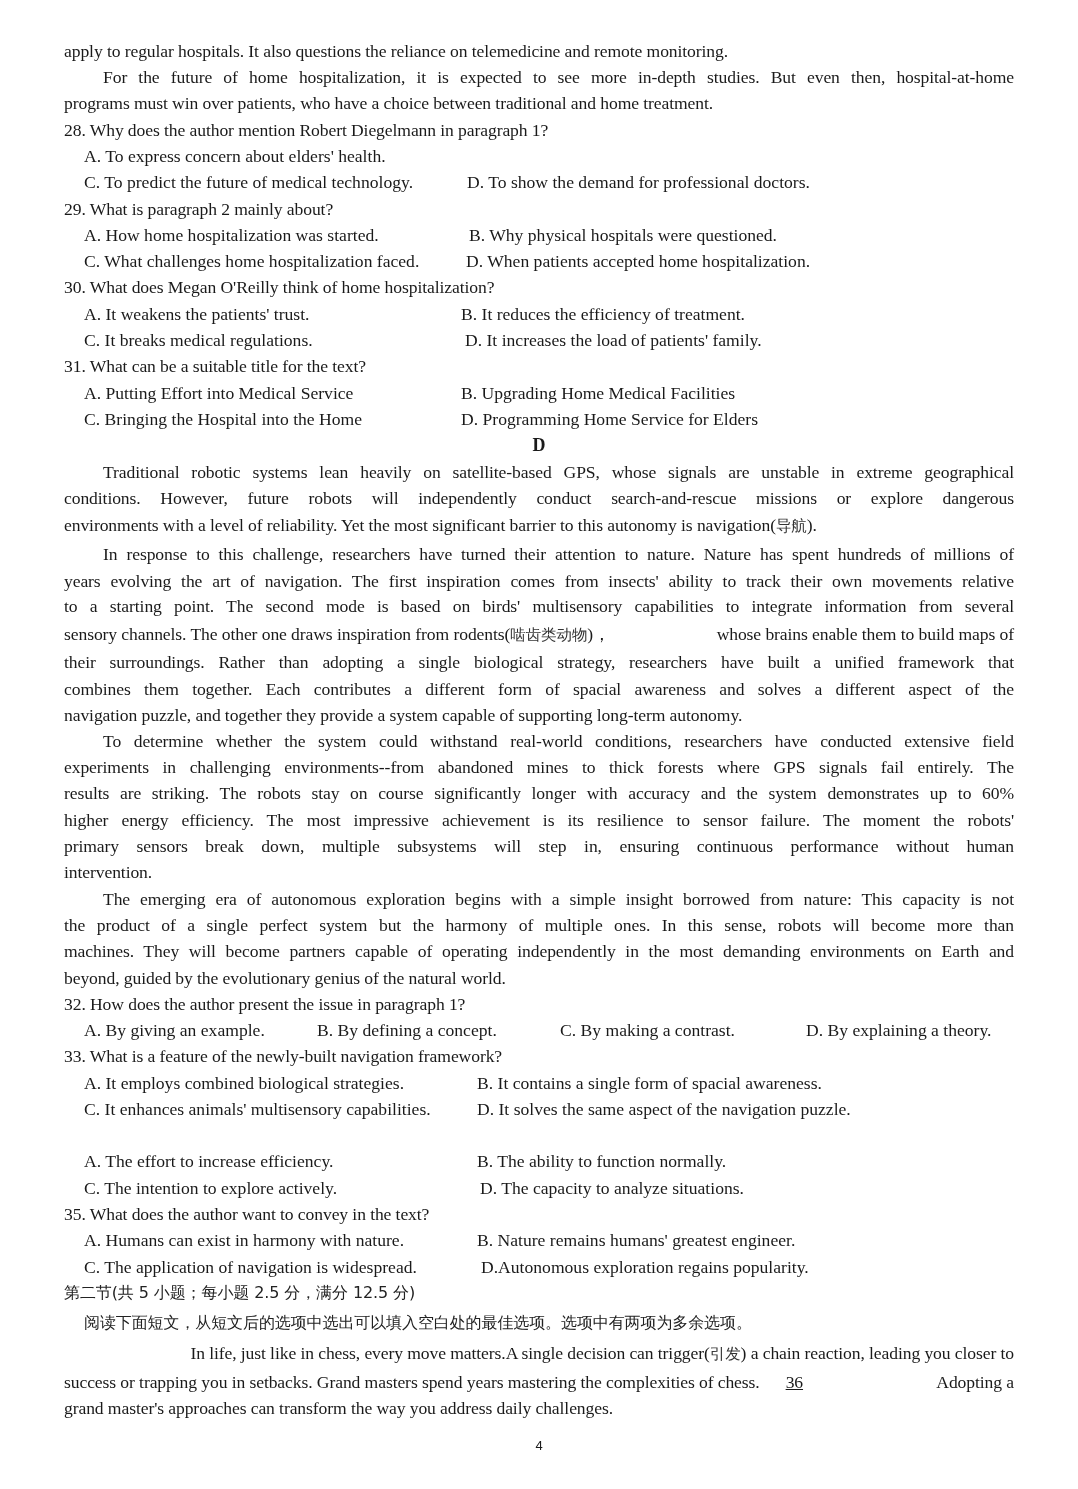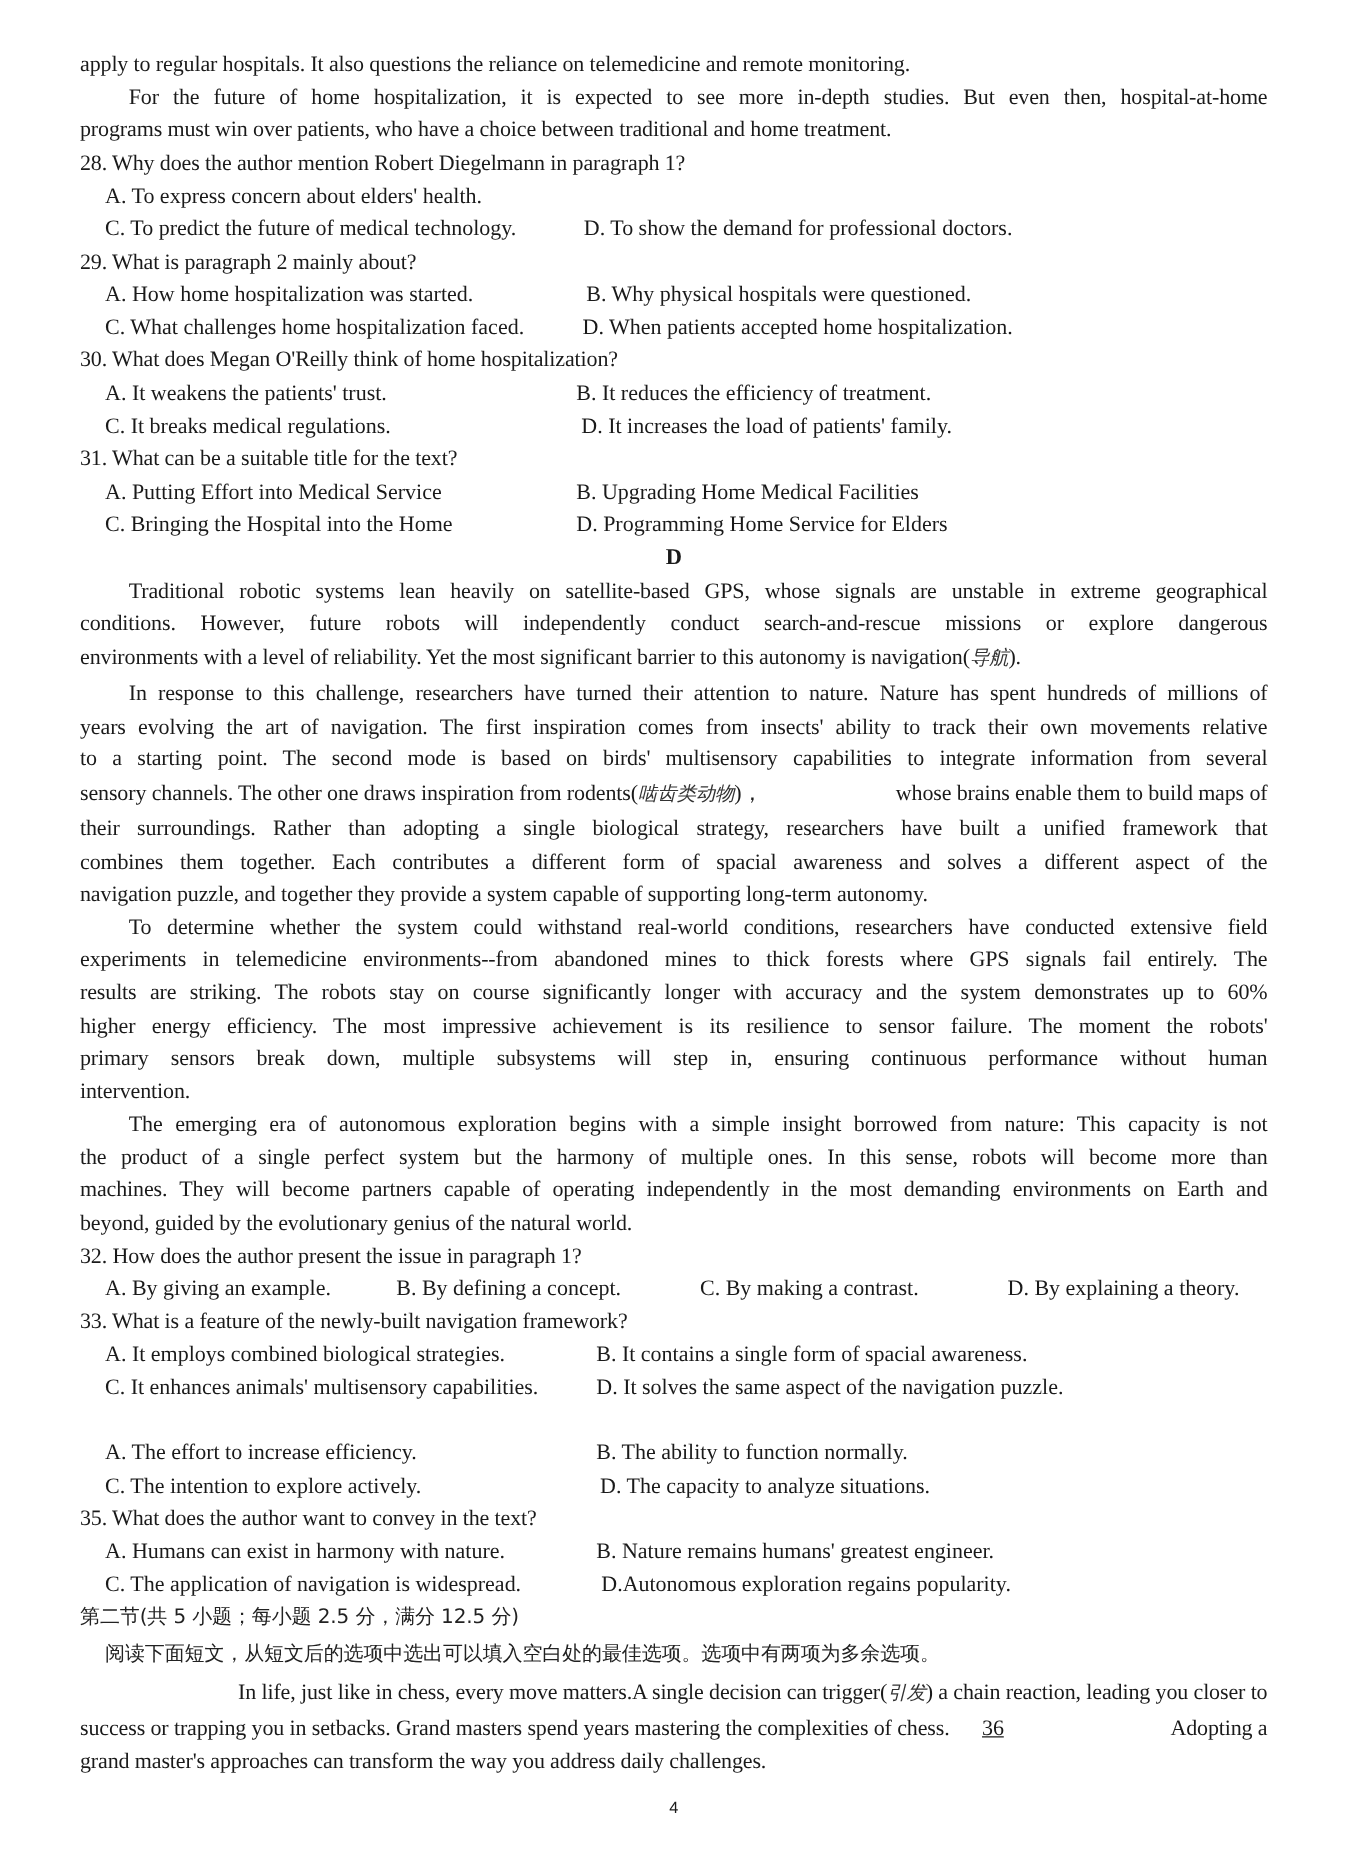--- a/index.html
+++ b/index.html
@@ -11,21 +11,21 @@
   .page { position: absolute; left: 0; top: 0; width: 864px; height: 1489px; }
   .ln {
     position: absolute; left: 64px; width: 950px;
     font-size: 17.6px; line-height: 26px; white-space: nowrap;
     letter-spacing: -0.1px;
   }
   .just { text-align: justify; text-align-last: justify; white-space: normal; }
   .ind { left: 103px; width: 911px; text-align: right; }
   .opt { position: absolute; font-size: 17.6px; line-height: 26px; white-space: nowrap; }
   .sec-title { position: absolute; left: 0; width: 1078px; text-align: center; font-weight: bold; font-size: 18px; line-height: 26px; }
-  .cjk { font-family: "DejaVu Sans", sans-serif; font-size: 15.5px; color: #333; font-style: italic; }
+  .cjk { font-family: "DejaVu Sans", sans-serif; font-size: 15.5px; color: #333; }
   .blank { display: inline-block; text-decoration: underline; padding: 0 4px 0 12px; }
   .pnum { position: absolute; left: 0; width: 1078px; text-align: center; font-family: "Liberation Sans", sans-serif; font-size: 13px; top: 1438px; }
 </style>
 </head>
 <body>
 
 <div class="page">
 
   <div class="ln" style="top:38px">apply to regular hospitals. It also questions the reliance on telemedicine and remote monitoring.</div>
   <div class="ln ind just" style="top:64px">For the future of home hospitalization, it is expected to see more in-depth studies. But even then, hospital-at-home</div>
@@ -62,21 +62,21 @@
 
   <div class="ln ind just" style="top:541px">In response to this challenge, researchers have turned their attention to nature. Nature has spent hundreds of millions of</div>
   <div class="ln just" style="top:568px">years evolving the art of navigation. The first inspiration comes from insects' ability to track their own movements relative</div>
   <div class="ln just" style="top:593px">to a starting point. The second mode is based on birds' multisensory capabilities to integrate information from several</div>
   <div class="ln" style="top:621px"><span>sensory channels. The other one draws inspiration from rodents(</span><span class="cjk">啮齿类动物</span><span>)，</span><span style="position:absolute;right:0">whose brains enable them to build maps of</span></div>
   <div class="ln just" style="top:649px">their surroundings. Rather than adopting a single biological strategy, researchers have built a unified framework that</div>
   <div class="ln just" style="top:676px">combines them together. Each contributes a different form of spacial awareness and solves a different aspect of the</div>
   <div class="ln" style="top:702px">navigation puzzle, and together they provide a system capable of supporting long-term autonomy.</div>
 
   <div class="ln ind just" style="top:728px">To determine whether the system could withstand real-world conditions, researchers have conducted extensive field</div>
-  <div class="ln just" style="top:754px">experiments in telemedicine environments--from abandoned mines to thick forests where GPS signals fail entirely. The</div>
+  <div class="ln just" style="top:754px">experiments in challenging environments--from abandoned mines to thick forests where GPS signals fail entirely. The</div>
   <div class="ln just" style="top:780px">results are striking. The robots stay on course significantly longer with accuracy and the system demonstrates up to 60%</div>
   <div class="ln just" style="top:807px">higher energy efficiency. The most impressive achievement is its resilience to sensor failure. The moment the robots'</div>
   <div class="ln just" style="top:833px">primary sensors break down, multiple subsystems will step in, ensuring continuous performance without human</div>
   <div class="ln" style="top:859px">intervention.</div>
 
   <div class="ln ind just" style="top:886px">The emerging era of autonomous exploration begins with a simple insight borrowed from nature: This capacity is not</div>
   <div class="ln just" style="top:912px">the product of a single perfect system but the harmony of multiple ones. In this sense, robots will become more than</div>
   <div class="ln" style="top:965px">beyond, guided by the evolutionary genius of the natural world.</div>
   <div class="ln just" style="top:938px">machines. They will become partners capable of operating independently in the most demanding environments on Earth and</div>
 

